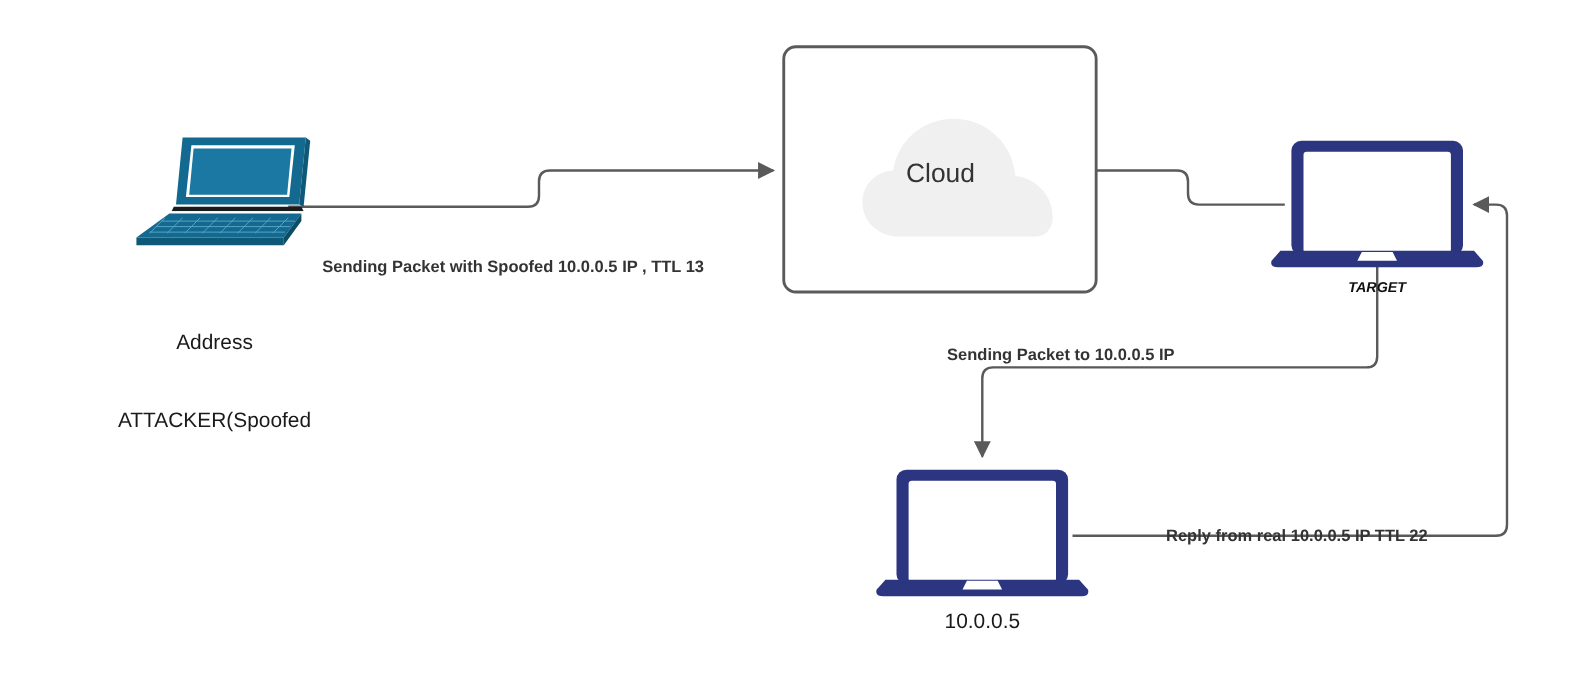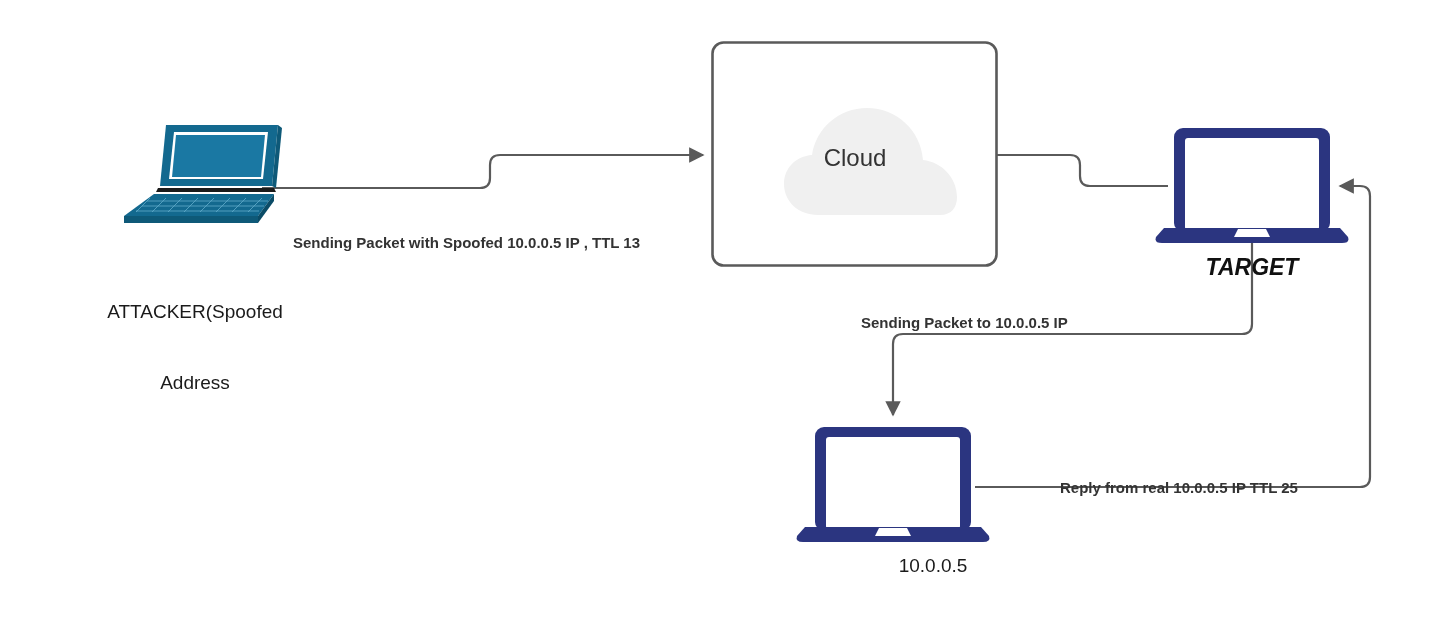--- a/index.html
+++ b/index.html
@@ -41,21 +41,21 @@
     font-weight: 400;
     color: #1a1a1a;
     text-align: center;
   }
   .lbl-edge {
     font-size: 15px;
     font-weight: bold;
     color: #333333;
   }
   .lbl-target {
-    font-size: 23px;
+    font-size: 13px;
     font-weight: bold;
     font-style: italic;
     color: #111111;
     text-align: center;
   }
   .lbl-cloud {
     font-size: 24px;
     font-weight: 400;
     color: #333333;
     text-align: center;
@@ -111,22 +111,22 @@
         <line x1="26" y1="89" x2="149" y2="89"></line>
       </g>
 
       <polygon points="16,95 150,95 150,102 16,102" fill="#ffffff"></polygon>
       <polygon points="14,94 148,94 148,101 14,101" fill="#0e5978"></polygon>
       <polygon points="148,94 164,72 164,79 148,101" fill="#0b4c67"></polygon>
     </svg>
   </div>
 
   <div class="lbl lbl-plain" style="left:70px; top:252px; width:250px;">
+    <div>Address</div>
     <div>ATTACKER(Spoofed</div>
-    <div>Address</div>
   </div>
 
   <div class="node" style="left:710px; top:40px;">
     <svg width="290" height="230" viewBox="0 0 290 230" xmlns="http://www.w3.org/2000/svg">
       <rect x="2.5" y="2.5" width="284" height="223" rx="11" ry="11" fill="#ffffff" stroke="#5a5a5a" stroke-width="2.6"></rect>
       <path fill="#f0f0f0" d="M 108 175
                C 88 175 74 161 74 144
                C 74 128 86 116 102 115
                C 106 88 129 68 157 68
                C 187 68 211 91 213 120
@@ -152,21 +152,21 @@
   <div class="lbl lbl-target" style="left:1172px; top:253px; width:160px;">TARGET</div>
 
   <div class="node" style="left:793px; top:424px;">
     <svg width="200" height="125" viewBox="0 0 200 125" xmlns="http://www.w3.org/2000/svg">
       <rect x="22" y="3" width="156" height="104" rx="9" ry="9" fill="#2b3580"></rect>
       <rect x="33" y="13" width="134" height="92" rx="3" ry="3" fill="#ffffff"></rect>
       <path d="M 12 103 L 188 103 L 196 112 Q 198 118 190 118 L 10 118 Q 2 118 4 112 Z" fill="#2b3580"></path>
       <path d="M 86 104 L 114 104 L 118 112 L 82 112 Z" fill="#ffffff"></path>
     </svg>
   </div>
-  <div class="lbl lbl-plain" style="left:853px; top:554px; width:160px;">10.0.0.5</div>
+  <div class="lbl lbl-plain" style="left:813px; top:554px; width:160px;">10.0.0.5</div>
 
   <div class="lbl lbl-edge" style="left:293px; top:194px;margin-top:40px;">Sending Packet with Spoofed 10.0.0.5 IP , TTL 13</div>
 
   <div class="lbl lbl-edge" style="left:861px; top:314px;">Sending Packet to 10.0.0.5 IP</div>
 
-  <div class="lbl lbl-edge" style="left:1060px; top:479px;">Reply from real 10.0.0.5 IP TTL 25</div>
+  <div class="lbl lbl-edge" style="left:1060px; top:479px;">Reply from real 10.0.0.5 IP TTL 22</div>
 
 </div>
 
 </body></html>

